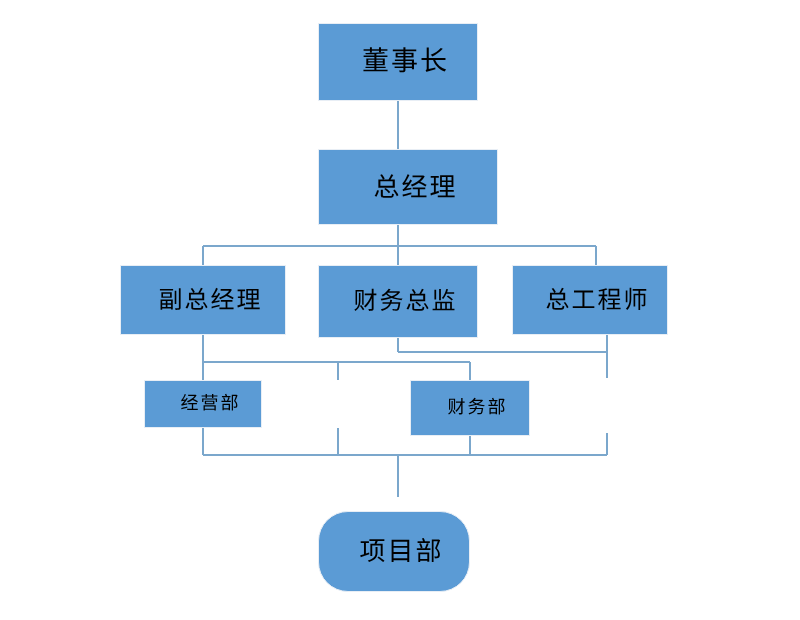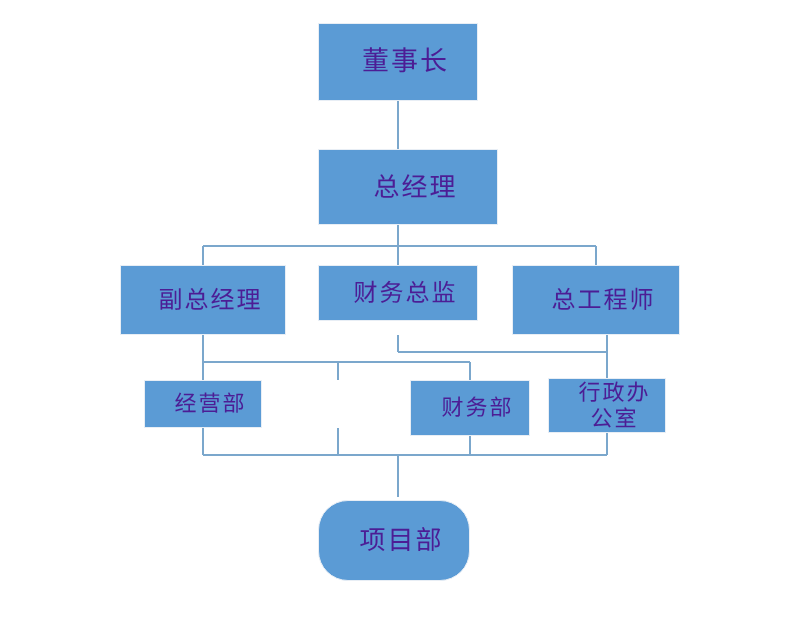--- a/index.html
+++ b/index.html
@@ -30,31 +30,31 @@
   
   .node {
     position: absolute;
     background: #5B9BD5;
     border: 1px solid #e8eef5;
     box-sizing: border-box;
     display: flex;
     align-items: center;
     justify-content: center;
     text-align: center;
-    color: #4c1d95;
+    color: #000000;
     line-height: 1.18;
     letter-spacing: 2px;
     white-space: pre-line;
     z-index: 2;
     padding-left: 15px;
   }
   .node-lvl1 { font-size: 27px; }
   .node-lvl2 { font-size: 26px; }
   .node-lvl3 { font-size: 24px; }
-  .node-lvl4 { font-size: 22px; }
+  .node-lvl4 { font-size: 18px; }
   .node-lvl5 { font-size: 26px; }
 </style>
 </head>
 <body>
 
 <div id="org-chart">
 
   <svg class="connectors" viewBox="0 0 800 620" width="800" height="620" xmlns="http://www.w3.org/2000/svg">
     <g stroke="#7BA7CC" stroke-width="2" fill="none" shape-rendering="crispEdges">
 
@@ -89,35 +89,31 @@
     <span>董事长</span>
   </div>
 
   <div class="node node-lvl2" style="left:318px; top:149px; width:180px; height:76px;">
     <span>总经理</span>
   </div>
 
   <div class="node node-lvl3" style="left:120px; top:265px; width:166px; height:70px;">
     <span>副总经理</span>
   </div>
-  <div class="node node-lvl3" style="left:318px; top:265px; width:160px; height:56px;">
+  <div class="node node-lvl3" style="left:318px; top:265px; width:160px; height:73px;">
     <span>财务总监</span>
   </div>
-  <div class="node node-lvl3" style="left:512px; top:265px; width:168px; height:70px;">
+  <div class="node node-lvl3" style="left:512px; top:265px; width:156px; height:70px;">
     <span>总工程师</span>
   </div>
 
   <div class="node node-lvl4" style="left:144px; top:380px; width:118px; height:48px;">
     <span>经营部</span>
   </div>
   <div class="node node-lvl4" style="left:410px; top:380px; width:120px; height:56px;">
     <span>财务部</span>
   </div>
-  <div class="node node-lvl4" style="left:548px; top:378px; width:118px; height:55px;">
-    <span>行政办
-公室</span>
-  </div>
 
-  <div class="node node-lvl5" style="left:318px; top:500px; width:152px; height:81px;border-radius:30px;">
+  <div class="node node-lvl5" style="left:318px; top:511px; width:152px; height:81px;border-radius:30px;">
     <span>项目部</span>
   </div>
 
 </div>
 
 </body></html>

